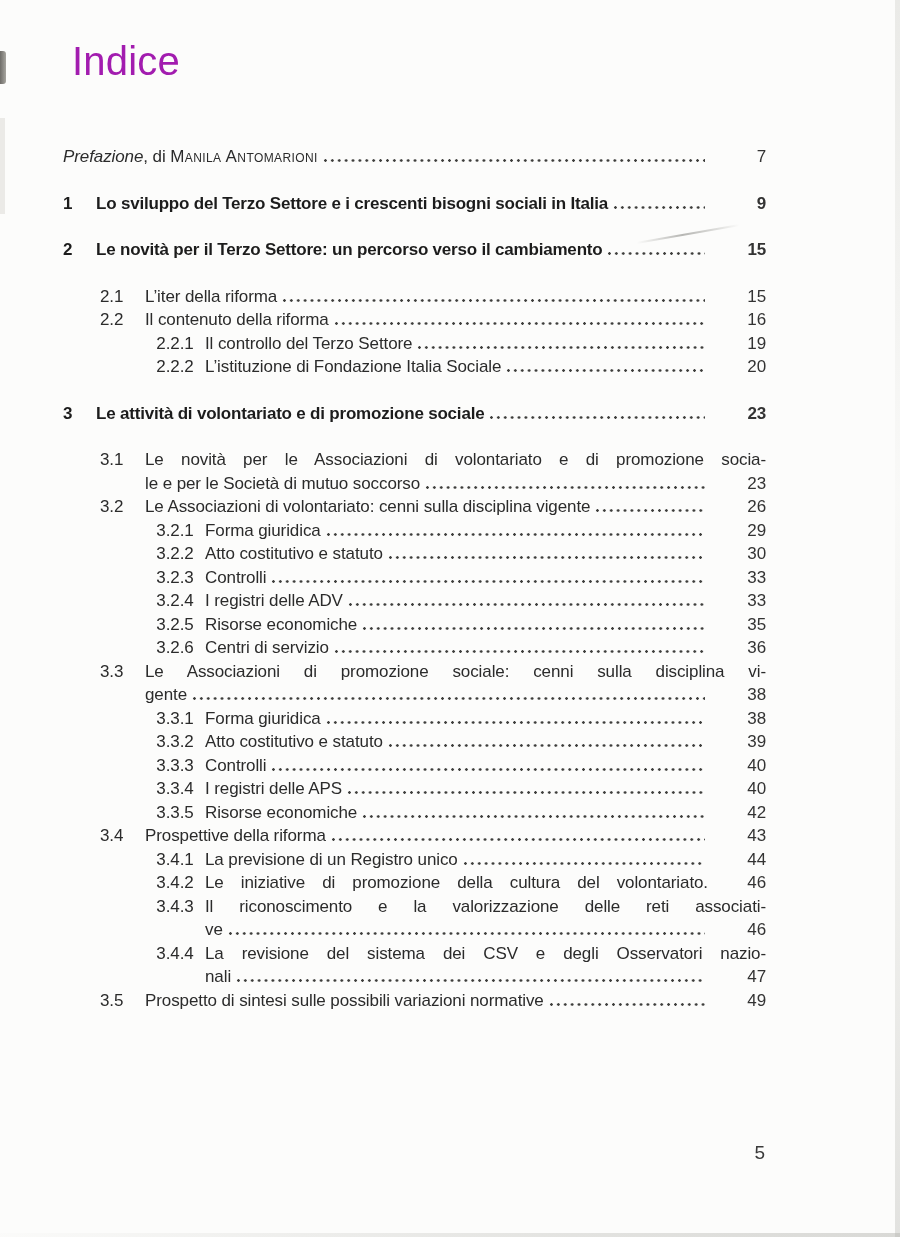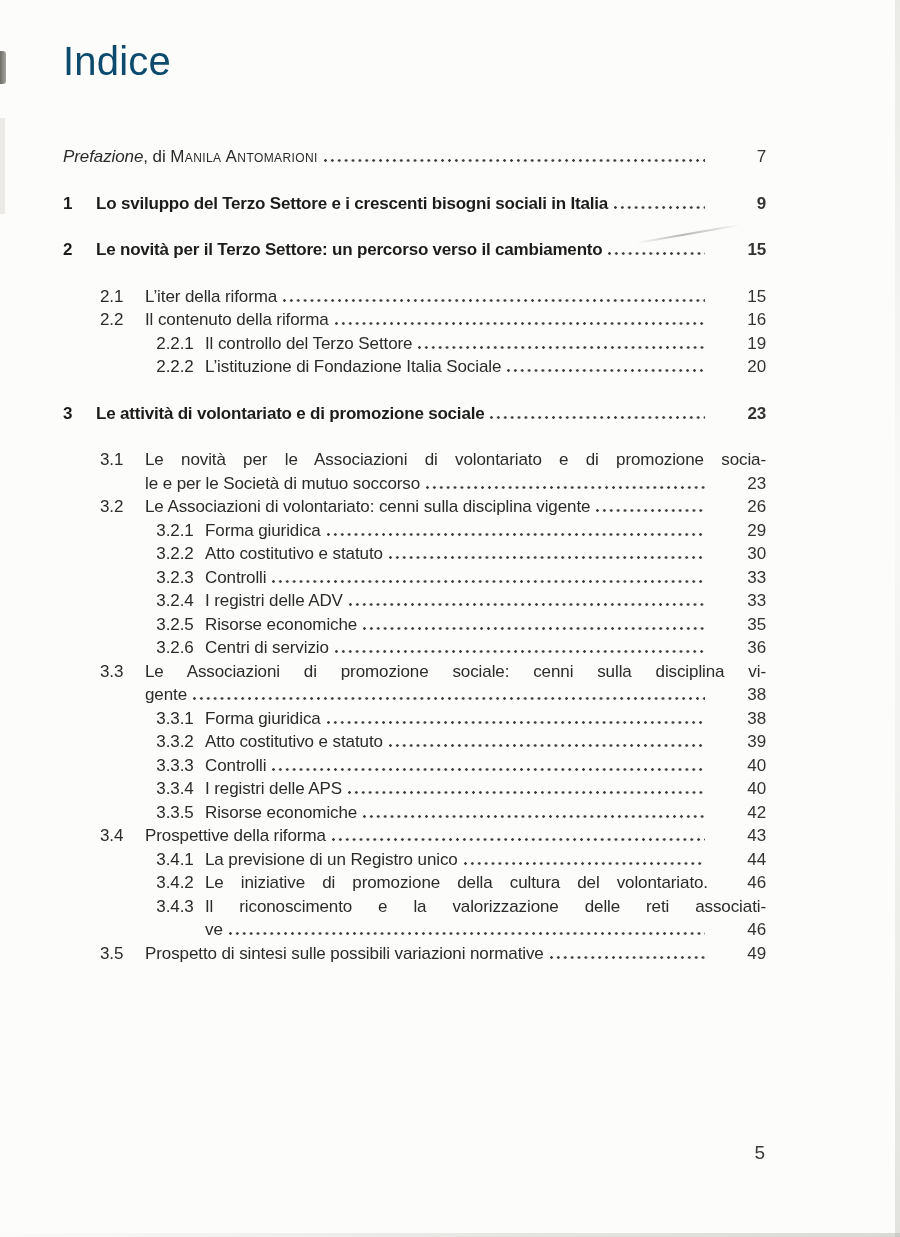--- a/index.html
+++ b/index.html
@@ -5,22 +5,22 @@
   html, body { margin: 0; padding: 0; }
   body {
     width: 900px; height: 1237px;
     background: #fcfcfb;
     font-family: "Liberation Sans", sans-serif;
     color: #2b2b2b;
     position: relative;
     overflow: hidden;
   }
   .page-title {
-    position: absolute; left: 63px; top: 10px;
-    font-size: 40px; font-weight: 400; color: #0c4a6e;
+    position: absolute; left: 72px; top: 10px;
+    font-size: 40px; font-weight: 400; color: #a21caf;
     letter-spacing: 0.2px; line-height: 48px;
   }
   .toc {
     position: absolute; left: 63px; top: 145px; width: 703px;
     font-size: 17px; line-height: 23.5px; letter-spacing: -0.1px;
   }
   .row { display: flex; align-items: baseline; }
   .txt { white-space: nowrap; }
   .num { flex: none; }
   .pg  { flex: none; width: 58px; text-align: right; white-space: nowrap; color: #333; }
@@ -271,20 +271,31 @@
       <span class="num">3.4.3</span>
       <span class="txt">Il riconoscimento e la valorizzazione delle reti associati-</span>
     </div>
     <div class="row line2">
       <span class="txt">ve</span>
       <span class="leader"></span>
       <span class="pg">46</span>
     </div>
   </div>
 
+  <div class="lvl-ss">
+    <div class="row line1">
+      <span class="num">3.4.4</span>
+      <span class="txt">La revisione del sistema dei CSV e degli Osservatori nazio-</span>
+    </div>
+    <div class="row line2">
+      <span class="txt">nali</span>
+      <span class="leader"></span>
+      <span class="pg">47</span>
+    </div>
+  </div>
 
   <div class="row lvl-s">
     <span class="num">3.5</span>
     <span class="txt">Prospetto di sintesi sulle possibili variazioni normative</span>
     <span class="leader"></span>
     <span class="pg">49</span>
   </div>
 
 </div>
 

